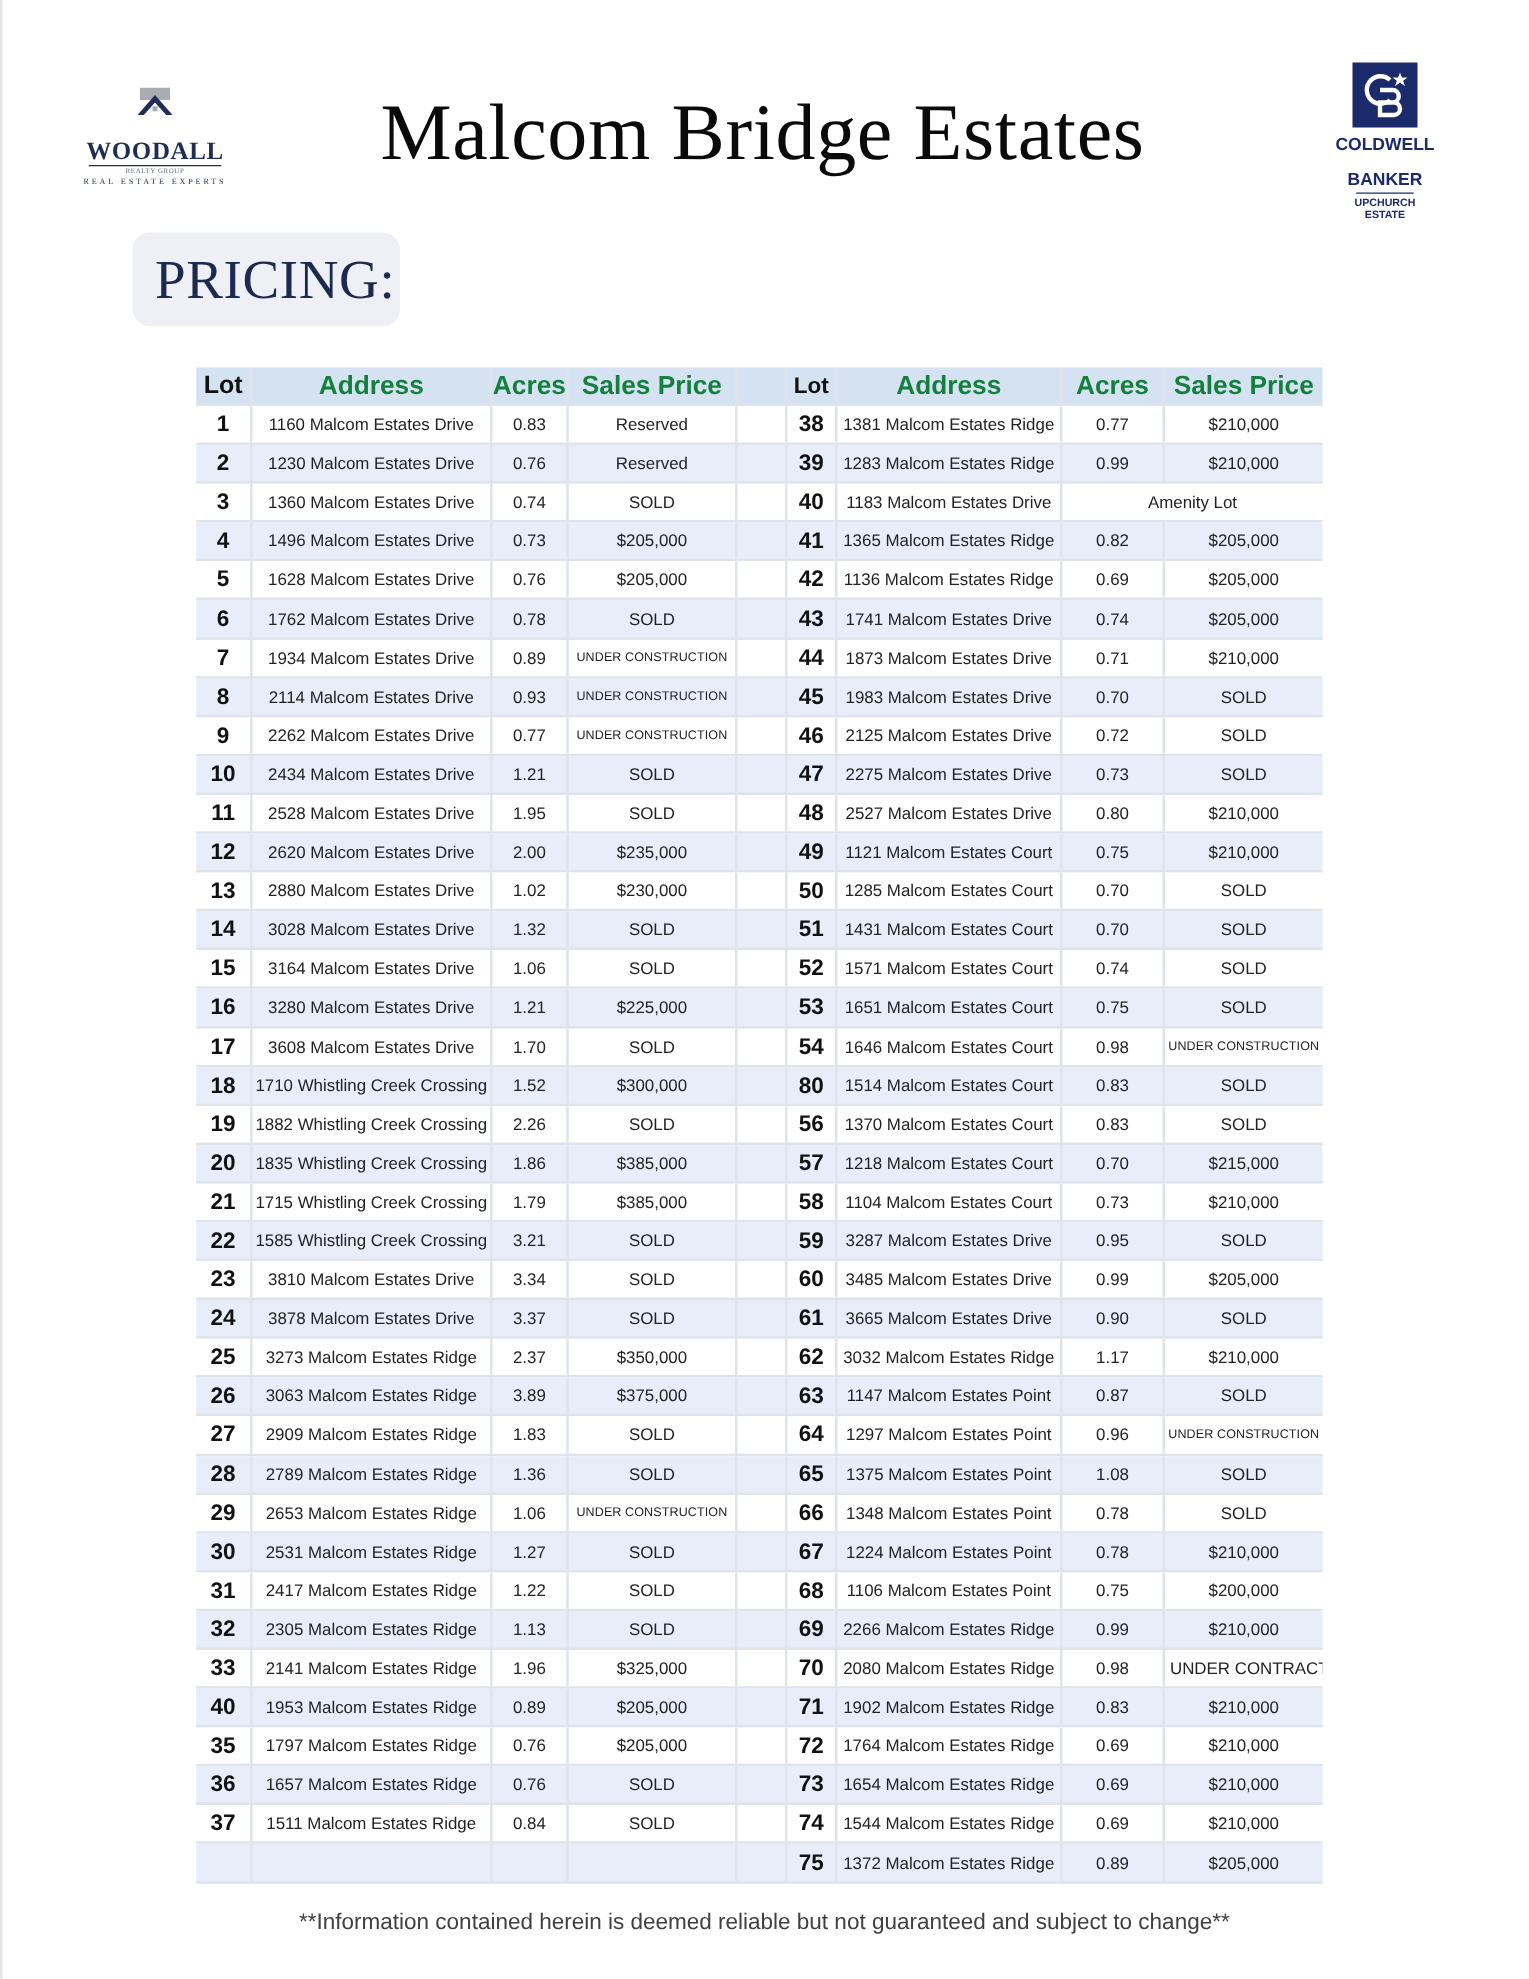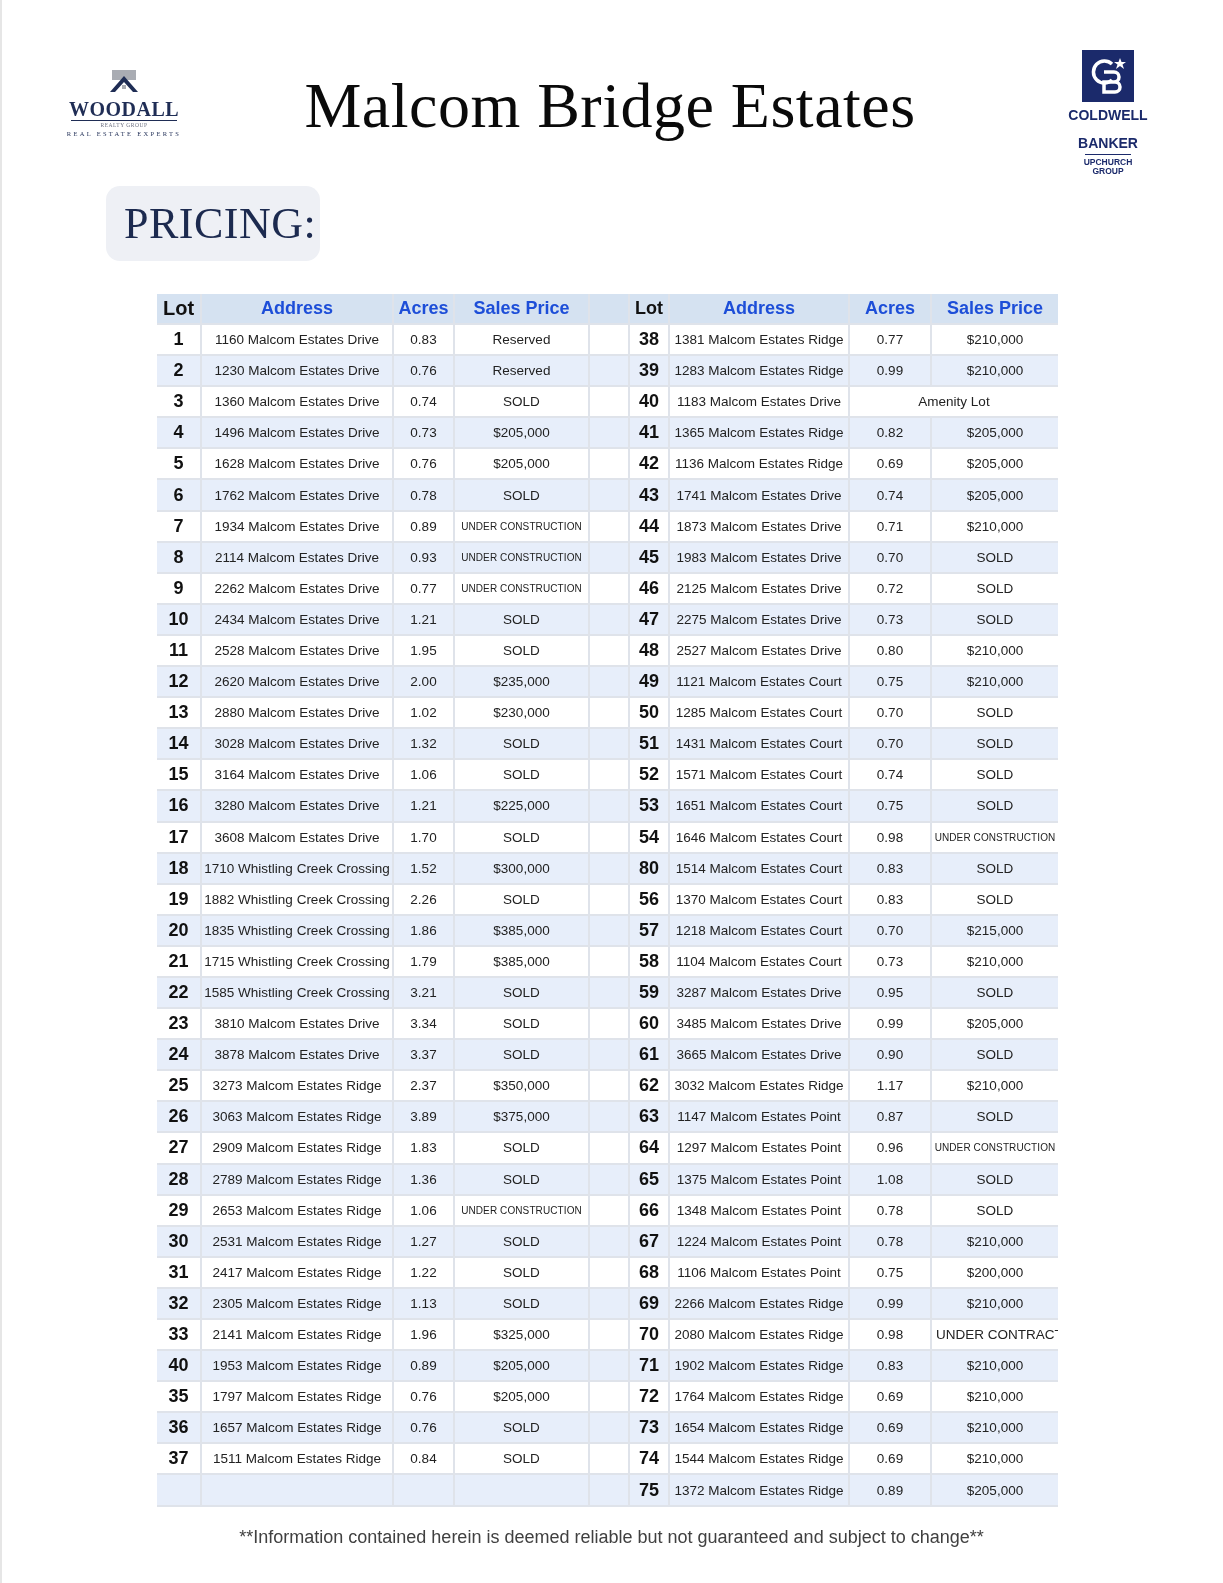--- a/index.html
+++ b/index.html
@@ -2,21 +2,21 @@
 <html><head>
 <meta charset="utf-8">
 <style>
   html, body { margin: 0; padding: 0; background: #ffffff; }
   body { width: 1223px; height: 1583px; position: relative; overflow: hidden; font-family: "Liberation Sans", sans-serif; color: #111; }
   .page-edge { position: absolute; left: 0; top: 0; width: 2px; height: 1583px; background: #e6e6e6; }
 
   
   .logo-woodall { position: absolute; left: 66px; top: 70px; width: 116px; height: 70px; text-align: center; }
   .logo-woodall .roof { width: 32px; height: 26px; margin: 0 auto; position: relative; }
-  .logo-woodall .wordmark { font-family: "Liberation Serif", serif; font-weight: bold; font-size: 20px; color: #1f2d55; letter-spacing: 0.5px; line-height: 22px; margin-top: 2px; }
+  .logo-woodall .wordmark { font-family: "Liberation Serif", serif; font-weight: bold; font-size: 20px; color: #1f2d55; letter-spacing: 0.5px; line-height: 22px; margin-top: 14px; }
   .logo-woodall .sub1 { font-family: "Liberation Serif", serif; font-size: 5.5px; color: #6b6f80; letter-spacing: 0.5px; border-top: 1px solid #1f2d55; width: 106px; margin: 0 auto; line-height: 8px; }
   .logo-woodall .sub2 { font-family: "Liberation Serif", serif; font-size: 6.5px; color: #1f2d55; letter-spacing: 2.3px; line-height: 9px; }
 
   .title { position: absolute; left: 220px; top: 68px; width: 780px; text-align: center; font-family: "Liberation Serif", serif; font-size: 64px; line-height: 76px; color: #0a0a0a; letter-spacing: 0.5px; }
 
   .logo-cb { position: absolute; left: 1058px; top: 50px; width: 100px; text-align: center; }
   .logo-cb .box { width: 52px; height: 52px; background: #1b2a6b; margin: 0 auto; position: relative; }
   .logo-cb .box svg { position: absolute; left: 0; top: 0; }
   .logo-cb .cb1 { font-family: "Liberation Sans", sans-serif; font-weight: bold; color: #1b2a6b; font-size: 14px; line-height: 14px; margin-top: 6px; }
   .logo-cb .rule { width: 46px; height: 1px; background: #1b2a6b; margin: 4px auto 3px; }
@@ -25,21 +25,21 @@
   .pricing-badge { position: absolute; left: 106px; top: 186px; width: 214px; height: 75px; background: #eef0f5; border-radius: 14px; }
   .pricing-badge span { position: absolute; left: 18px; top: 12px; font-family: "Liberation Serif", serif; font-size: 44px; line-height: 52px; color: #1c2a4f; letter-spacing: 0.5px; }
 
   
   .tbl { position: absolute; left: 157px; top: 294px; width: 901px; }
   .tbl .row { position: relative; height: 31.1px; display: flex; box-sizing: border-box; border-bottom: 2px solid #dfe3ea; }
   .tbl .row.hdr { height: 31px; background: #d5e2f1; border-bottom: 2px solid #dfe3ea; }
   .tbl .row.even { background: #e7eefa; }
   .tbl .row.odd { background: #ffffff; }
   .cell { box-sizing: border-box; border-right: 2px solid #dfe3ea; display: flex; align-items: center; justify-content: center; white-space: nowrap; overflow: hidden; font-size: 13.5px; color: #222; }
-  .hdr .cell { font-weight: bold; font-size: 18px; color: #1d4ed8; }
+  .hdr .cell { font-weight: bold; font-size: 21px; color: #15803d; }
   .c-lot  { width: 45px; font-weight: bold; font-size: 18px !important; color: #111 !important; }
   .c-addr { width: 192px; }
   .c-acr  { width: 61px; }
   .c-prc  { width: 135px; }
   .c-gap  { width: 40px; }
   .c-lot2 { width: 40px; font-weight: bold; font-size: 18px !important; color: #111 !important; }
   .c-addr2{ width: 180px; }
   .c-acr2 { width: 82px; }
   .c-prc2 { width: 126px; border-right: none; }
   .c-span { width: 208px; border-right: none; }
@@ -73,21 +73,21 @@
     <svg width="52" height="52" viewBox="0 0 52 52">
       <path d="M30 14 A11 11 0 1 0 30 30" stroke="#ffffff" stroke-width="3.5" fill="none"></path>
       <path d="M22 22 H32 A5 5 0 0 1 32 32 H22 V42 H33 A5 5 0 0 0 33 32" stroke="#ffffff" stroke-width="3.5" fill="none"></path>
       <polygon points="38,8 39.5,12 44,12 40.5,14.5 42,19 38,16 34,19 35.5,14.5 32,12 36.5,12" fill="#ffffff"></polygon>
     </svg>
   </div>
   <div class="cb1">COLDWELL</div>
   <div class="cb1" style="margin-top:14px">BANKER</div>
   <div class="rule"></div>
   <div class="cb2">UPCHURCH</div>
-  <div class="cb2">GROUP</div>
+  <div class="cb2">ESTATE</div>
 </div>
 
 <div class="pricing-badge">
   <span>PRICING:</span>
 </div>
 
 <div class="tbl">
   <div class="row hdr">
     <div class="cell c-lot" style="font-size:20px !important">Lot</div>
     <div class="cell c-addr">Address</div>

